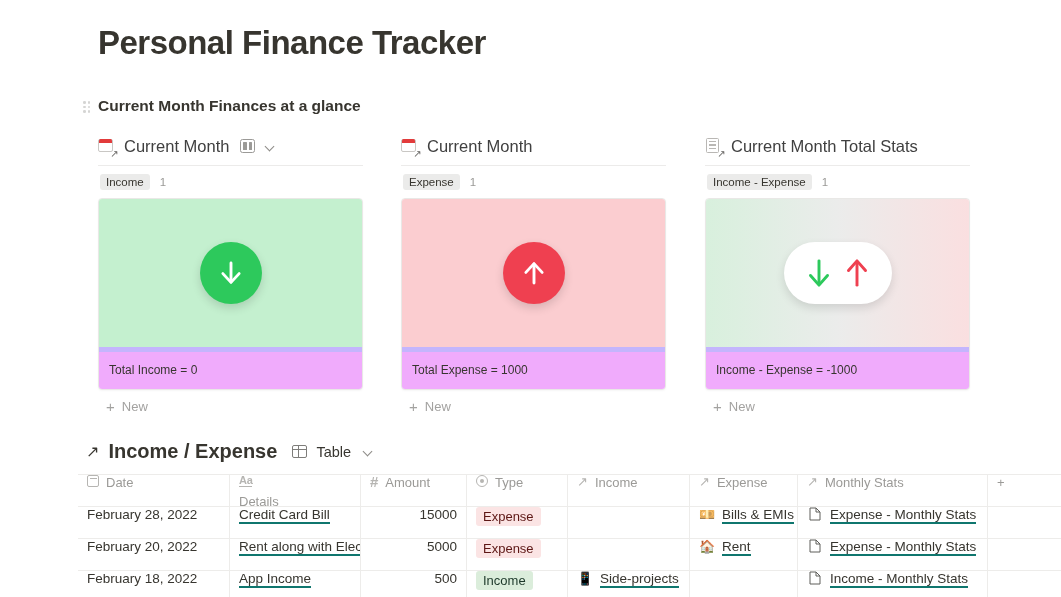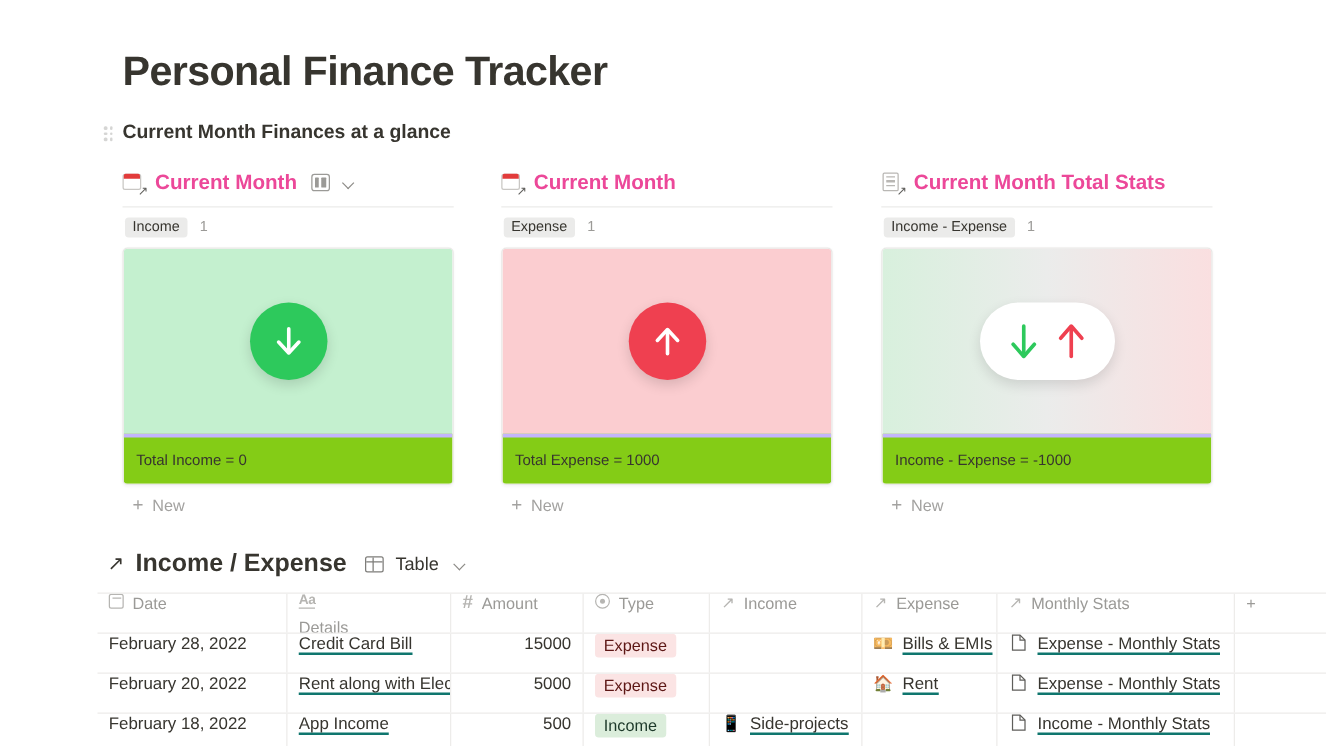--- a/index.html
+++ b/index.html
@@ -9,21 +9,21 @@
     background: #ffffff;
     font-family: "Liberation Sans", sans-serif;
     color: #37352f;
     overflow: hidden;
   }
   .page { position: relative; width: 1061px; height: 597px; }
 
   
   .page-title {
     position: absolute;
-    left: 98px; top: 38px;
+    left: 98px; top: 24px;
     font-size: 33px;
     font-weight: bold;
     letter-spacing: -0.5px;
     color: #37352f;
   }
 
   
   .section-head {
     position: absolute;
     left: 83px; top: 97px;
@@ -57,21 +57,21 @@
   .card.c3 { left: 607px; }
 
   .card-head {
     display: flex;
     align-items: center;
     gap: 7px;
     height: 33px;
     padding-bottom: 6px;
     border-bottom: 1px solid #ecebea;
   }
-  .card-title { font-size: 16.5px; font-weight: bold; color: #ec4899; white-space: nowrap; }
+  .card-title { font-size: 16.5px; font-weight: normal; color: #404040; white-space: nowrap; }
   .head-icon { width: 19px; height: 19px; position: relative; flex: none; }
 
   
   .cal {
     width: 15px; height: 13px;
     border: 1.2px solid #c9c7c4;
     border-radius: 2px;
     background: #fff;
     position: absolute; left: 0; top: 2px;
   }
@@ -161,22 +161,22 @@
   .circ.red   { background: #ef4050; }
   .pill {
     width: 108px; height: 62px; border-radius: 34px;
     background: #fff;
     display: flex; align-items: center; justify-content: center; gap: 8px;
     box-shadow: 0 4px 10px rgba(0,0,0,.12);
   }
 
   .card-foot {
     padding: 9px 10px;
-    border-top: 3px solid #c4b5fd;
-    background: #84cc16;
+    border-top: 5px solid #c4b5fd;
+    background: #f0abfc;
   }
   .foot-line { font-size: 12px; color: #37352f; line-height: 19px; }
   .foot-line.second { display: flex; align-items: center; gap: 6px; margin-top: 2px; }
   .sq-red {
     width: 10px; height: 12px; flex: none;
     background: #e5484d; border-radius: 1.5px; position: relative;
   }
   .sq-red::after {
     content:""; position:absolute; left:3.5px; top:2px; width:3px; height:8px;
     background:#fff; border-radius:1px;

